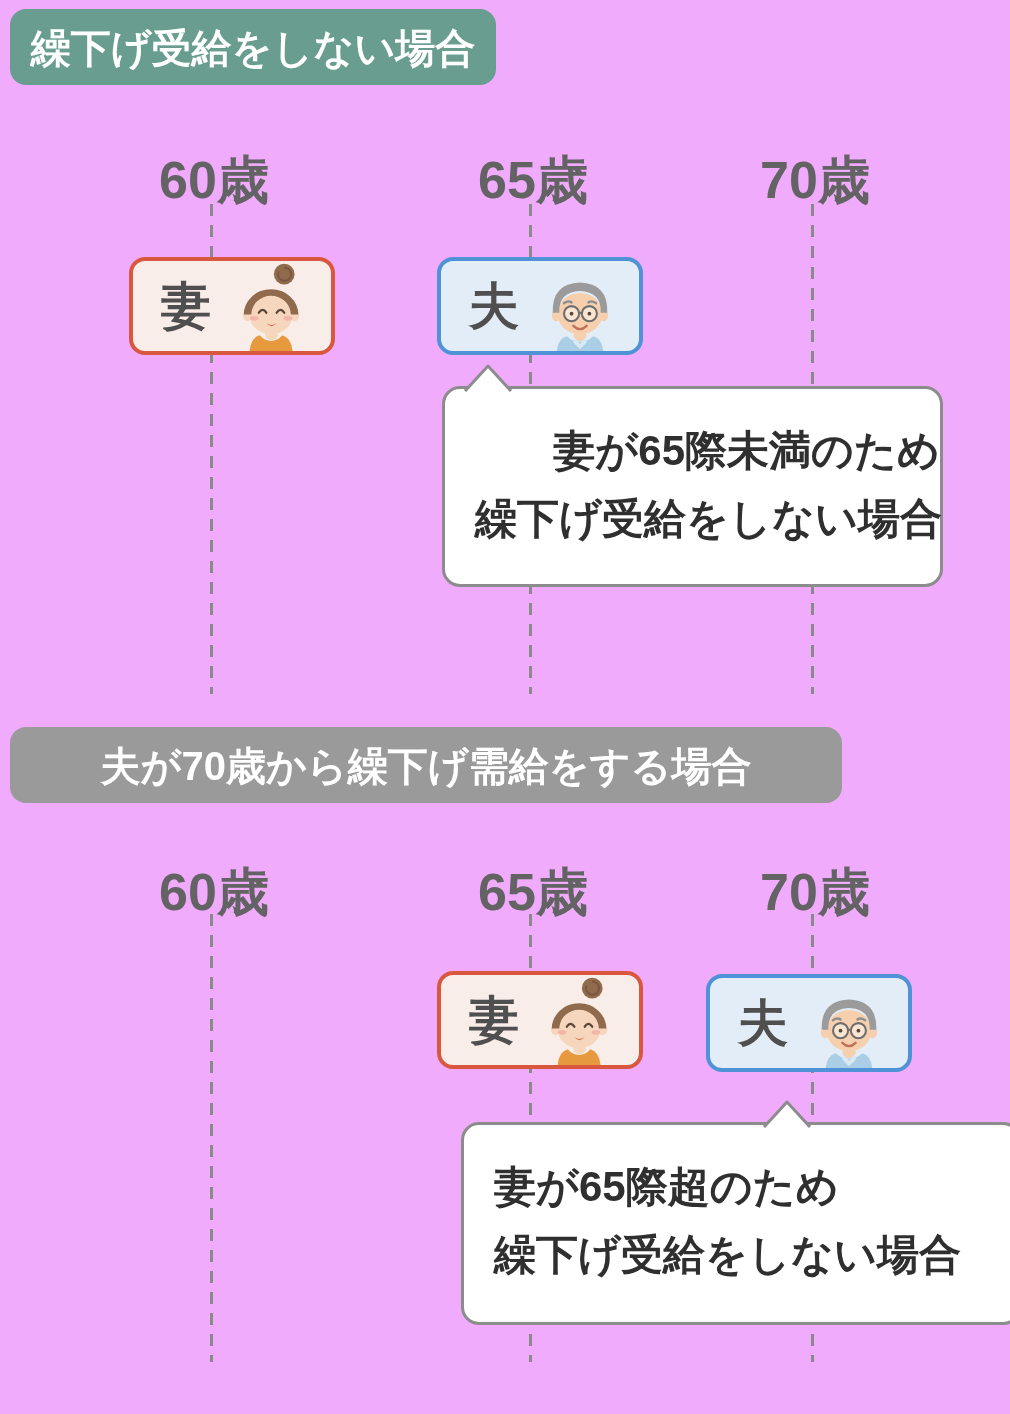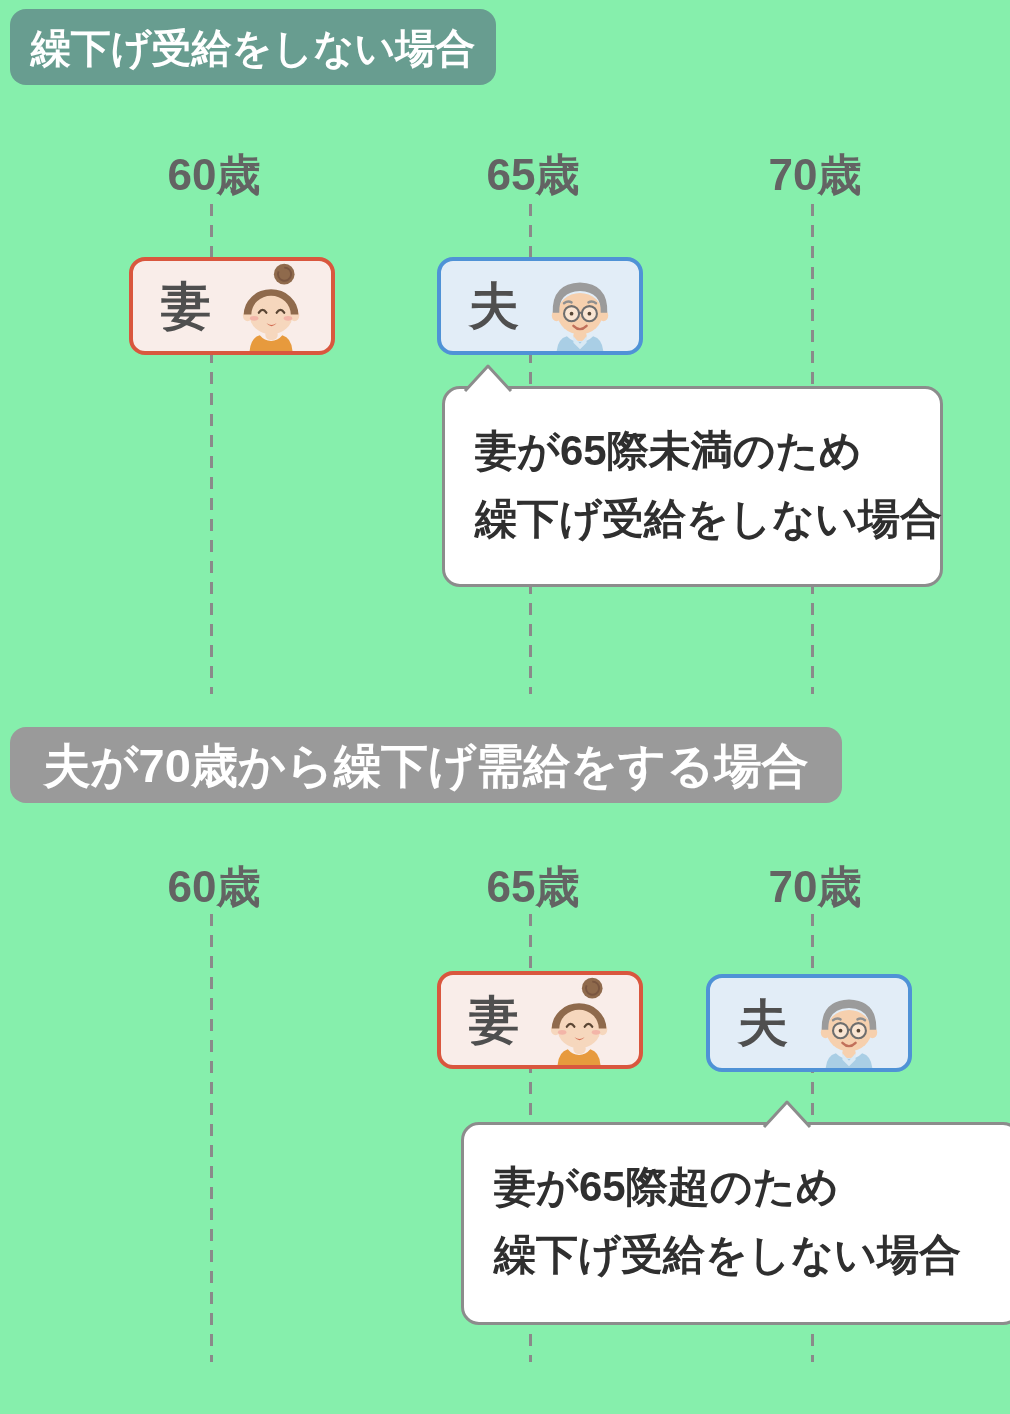--- a/index.html
+++ b/index.html
@@ -1,29 +1,29 @@
 <!DOCTYPE html>
 <html style="--header1-bg: #689d90; --header2-bg: #9a9a9a; --label: #636363; --dash: #8a8a8a; --wife-border: #d9573e; --wife-bg: #f9ede9; --husband-border: #4f92d6; --husband-bg: #e2edf7; --badge-text: #4f4f4f; --bubble-border: #8c8c8c; --bubble-text: #2f2f2f;"><head>
 <meta charset="utf-8">
 <style>
   html,body { margin:0; padding:0; background:#ffffff; }
   .canvas {
-    position:relative; width:1010px; height:1414px; background:#86efac;
+    position:relative; width:1010px; height:1414px; background:#f0abfc;
     font-family:"Liberation Sans","DejaVu Sans",sans-serif; overflow:hidden;
   }
   
   .hdr {
     position:absolute; color:#ffffff; font-weight:bold; text-align:center;
     border-radius:16px; white-space:nowrap;
   }
   #hdr1 { left:10px; top:9px;   width:486px; height:76px; line-height:78px; font-size:40px; background:var(--header1-bg); }
-  #hdr2 { left:10px; top:727px; width:832px; height:76px; line-height:78px; font-size:47px; background:var(--header2-bg); }
+  #hdr2 { left:10px; top:727px; width:832px; height:76px; line-height:78px; font-size:40px; background:var(--header2-bg); }
 
   
-  .age { position:absolute; width:200px; text-align:center; font-size:44px; font-weight:bold; color:var(--label); }
+  .age { position:absolute; width:200px; text-align:center; font-size:52px; font-weight:bold; color:var(--label); }
   #age1a { left:114px; top:146px; } #age1b { left:433px; top:146px; } #age1c { left:715px; top:146px; }
   #age2a { left:114px; top:858px; } #age2b { left:433px; top:858px; } #age2c { left:715px; top:858px; }
 
   
   .vline { position:absolute; width:3px; z-index:1;
     background:repeating-linear-gradient(to bottom, var(--dash) 0 12px, transparent 12px 21px); }
   #vl1a { left:210px; top:204px; height:490px; }
   #vl1b { left:529px; top:204px; height:490px; }
   #vl1c { left:811px; top:204px; height:490px; }
   #vl2a { left:210px; top:914px; height:448px; }
@@ -38,21 +38,21 @@
   .person .plabel { font-size:50px; font-weight:bold; color:var(--badge-text); margin-left:28px; }
   .person .avatar { position:absolute; right:12px; bottom:-4px; width:94px; height:94px; }
   #wife1    { left:129px; top:257px; }
   #husband1 { left:437px; top:257px; }
   #wife2    { left:437px; top:971px; }
   #husband2 { left:706px; top:974px; }
 
   
   .bubble { position:absolute; background:#ffffff; border:3px solid var(--bubble-border);
     border-radius:18px; z-index:3; box-sizing:border-box; }
-  #bub1 { left:442px; top:386px;  width:501px; height:201px; }
+  #bub1 { left:442px; top:386px;  width:501px; height:201px;text-align:right; }
   #bub2 { left:433px; top:1122px; width:560px; height:203px;margin-left:28px; }
   .btext { margin:28px 0 0 30px; font-size:42px; font-weight:bold;
     color:var(--bubble-text); line-height:1.62; white-space:nowrap; }
   .tail { position:absolute; top:-27px; width:52px; height:30px; }
   #bub1 .tail { left:17px; }
   #bub2 .tail { left:297px; }
 </style>
 </head>
 <body>
 

